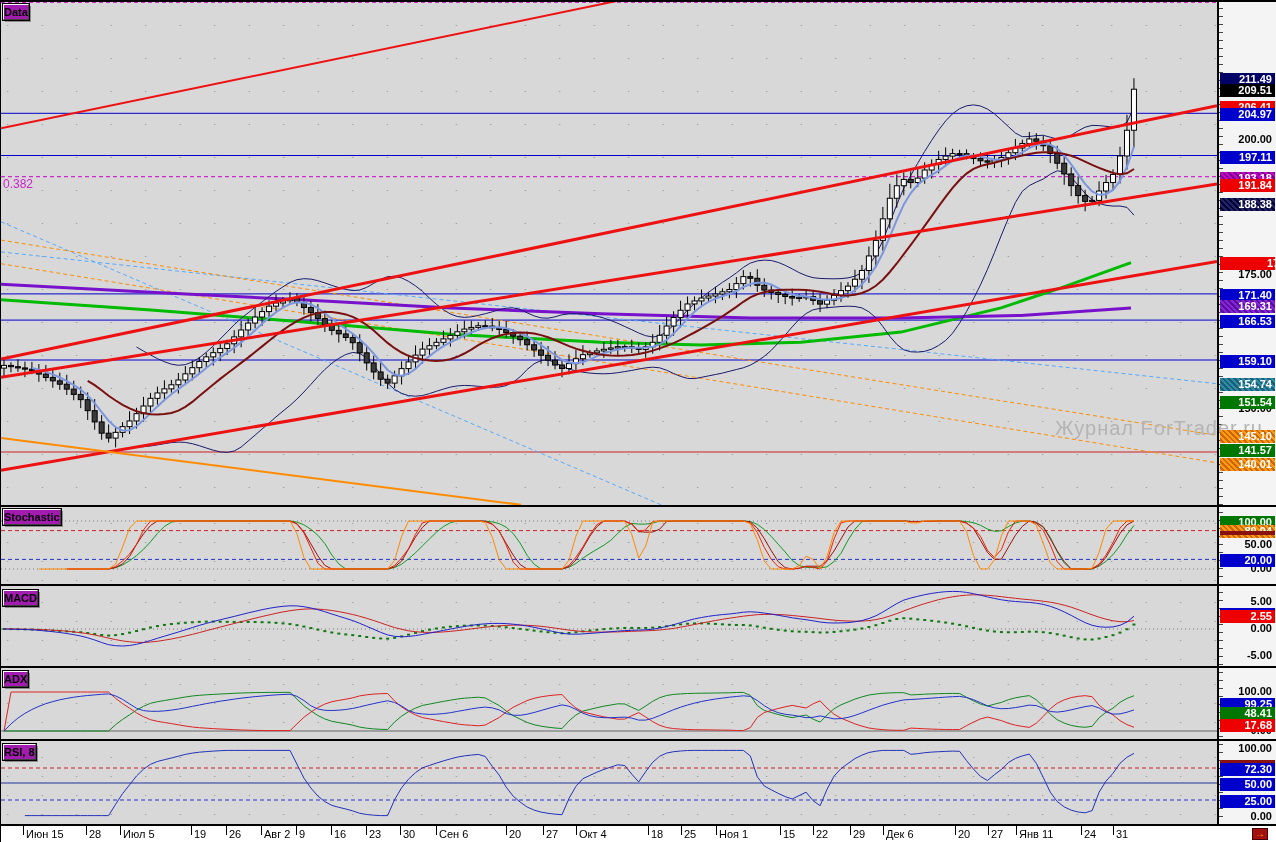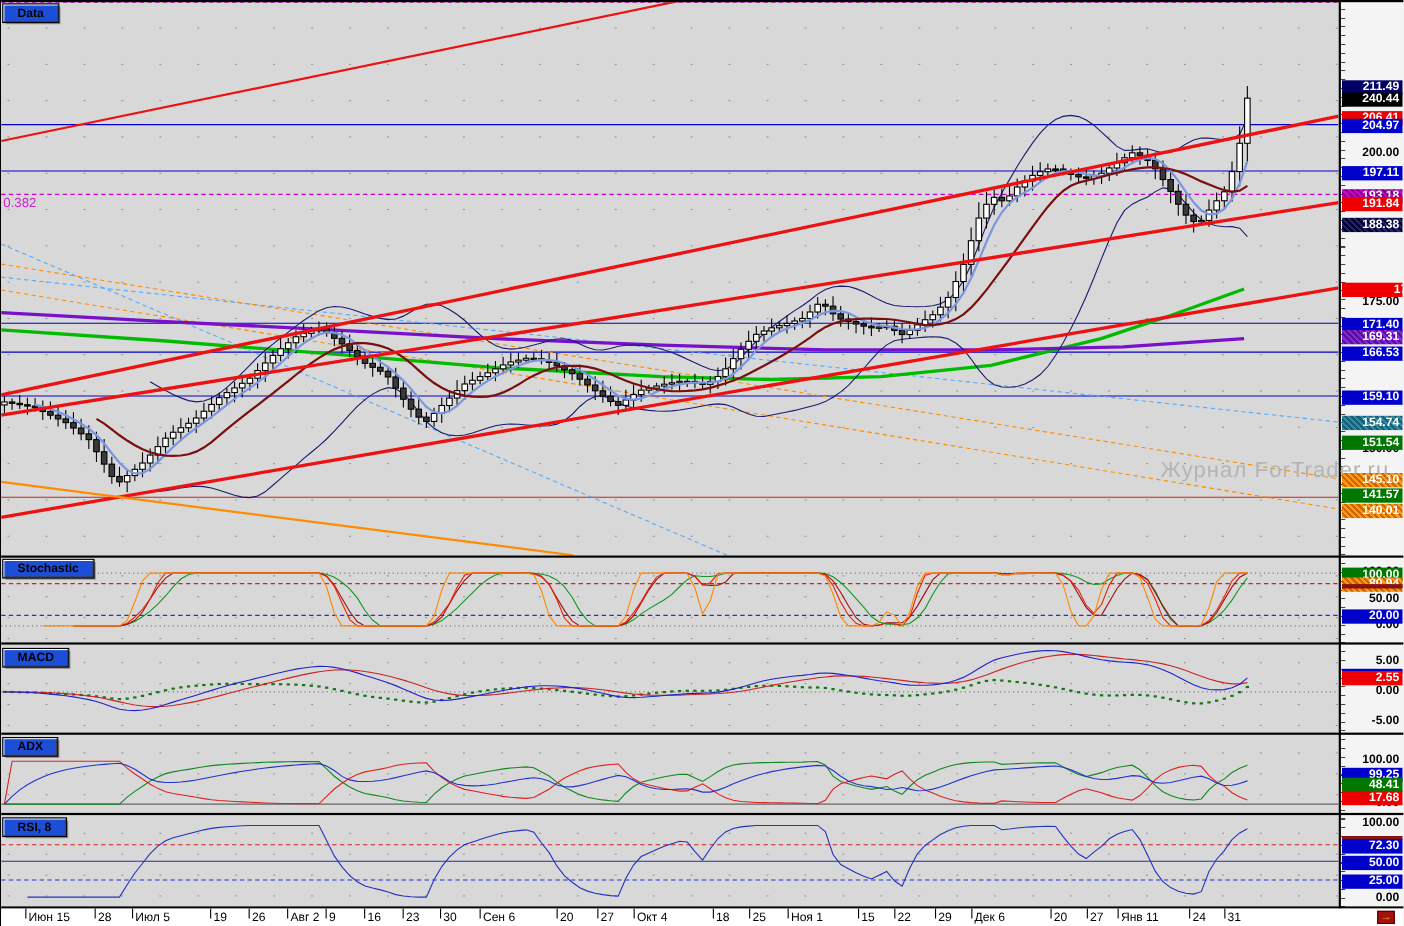--- a/index.html
+++ b/index.html
@@ -4,24 +4,24 @@
 <style>
   html,body{margin:0;padding:0;background:#f4f4f4;}
   body{width:1276px;height:842px;font-family:"Liberation Sans",sans-serif;}
   #root{position:relative;width:1276px;height:842px;overflow:hidden;background:#f4f4f4;border-left:1px solid #000;box-sizing:border-box;}
   .panel{position:absolute;left:0;width:1216px;background-color:#d8d8d8;
          background-image:radial-gradient(circle,#8f8f8f 0.8px,rgba(0,0,0,0) 1px);
          background-size:34.5px 33px;background-position:24px 7px;}
   .panel.ind{background-size:34.5px 19px;}
   .panel svg{position:absolute;left:0;top:0;overflow:hidden;}
   .sep{position:absolute;left:0;width:1276px;height:2px;background:#000;z-index:3;}
-  .tab{position:absolute;left:2px;z-index:6;background:#1d4ed8;color:#000;
+  .tab{position:absolute;left:2px;z-index:6;background:#a21caf;color:#000;
        border:1px solid #404040;border-top-color:#fff;border-left-color:#fff;
        outline:1px solid #000;box-shadow:2px 2px 0 rgba(80,80,80,.55);
-       font:bold 11px "Liberation Sans",sans-serif;padding:1px 12px;line-height:12px;}
+       font:bold 11px "Liberation Sans",sans-serif;padding:1px 0;line-height:12px;}
   #scale{position:absolute;left:1216px;top:0;width:60px;height:826px;background:#f4f4f4;
          border-left:2px solid #000;box-sizing:border-box;z-index:2;}
   #scale .ticks{position:absolute;left:0;top:0;width:4px;height:100%;
          background:repeating-linear-gradient(180deg,#444 0 1px,rgba(0,0,0,0) 1px 8px);}
   .plabel{position:absolute;left:1219px;width:55px;height:13px;z-index:5;box-sizing:border-box;
           color:#fff;font:bold 11px/13px "Liberation Sans",sans-serif;text-align:right;padding-right:3px;}
   .plain{position:absolute;left:1219px;width:55px;height:13px;z-index:4;box-sizing:border-box;
           color:#000;font:bold 11px/13px "Liberation Sans",sans-serif;text-align:right;padding-right:3px;}
   .sliver{position:absolute;left:1219px;width:55px;height:4px;z-index:5;}
   #fib{position:absolute;left:2px;top:177px;z-index:4;color:#cc22cc;font:12px "Liberation Sans",sans-serif;}
@@ -672,21 +672,21 @@
     <div class="plain" style="top: 538px;">50.00</div>
     <div class="plain" style="top: 562px;">0.00</div>
     <div class="plain" style="top: 595px;">5.00</div>
     <div class="plain" style="top: 622px;">0.00</div>
     <div class="plain" style="top: 649px;">-5.00</div>
     <div class="plain" style="top: 685px;">100.00</div>
     <div class="plain" style="top: 724px;">0.00</div>
     <div class="plain" style="top: 742px;">100.00</div>
     <div class="plain" style="top: 810px;">0.00</div>
     <div class="plabel" style="top: 73.1838px; background: rgb(0, 0, 102);">211.49</div>
-    <div class="plabel" style="top: 83.8362px; background: rgb(0, 0, 0);">240.44</div>
+    <div class="plabel" style="top: 83.8362px; background: rgb(0, 0, 0);">209.51</div>
     <div class="plabel" style="top: 100.514px; background: rgb(238, 0, 0);">206.41</div>
     <div class="plabel" style="top: 108.261px; background: rgb(0, 0, 204);">204.97</div>
     <div class="plabel" style="top: 150.548px; background: rgb(0, 0, 204);">197.11</div>
     <div class="plabel" style="top: 171.692px; background: repeating-linear-gradient(45deg, rgb(204, 0, 204) 0px, rgb(204, 0, 204) 2px, rgb(119, 0, 136) 2px, rgb(119, 0, 136) 4px);">193.18</div>
     <div class="plabel" style="top: 178.901px; background: rgb(238, 0, 0);">191.84</div>
     <div class="plabel" style="top: 197.516px; background: repeating-linear-gradient(45deg, rgb(34, 34, 102) 0px, rgb(34, 34, 102) 2px, rgb(0, 0, 51) 2px, rgb(0, 0, 51) 4px);">188.38</div>
     <div class="plabel" style="top: 256.803px; background: rgb(238, 0, 0); padding-left: 47px;">177.36</div>
     <div class="plabel" style="top: 288.868px; background: rgb(0, 0, 204);">171.40</div>
     <div class="plabel" style="top: 300.112px; background: repeating-linear-gradient(45deg, rgb(136, 34, 221) 0px, rgb(136, 34, 221) 2px, rgb(85, 17, 153) 2px, rgb(85, 17, 153) 4px);">169.31</div>
     <div class="plabel" style="top: 315.069px; background: rgb(0, 0, 204);">166.53</div>

